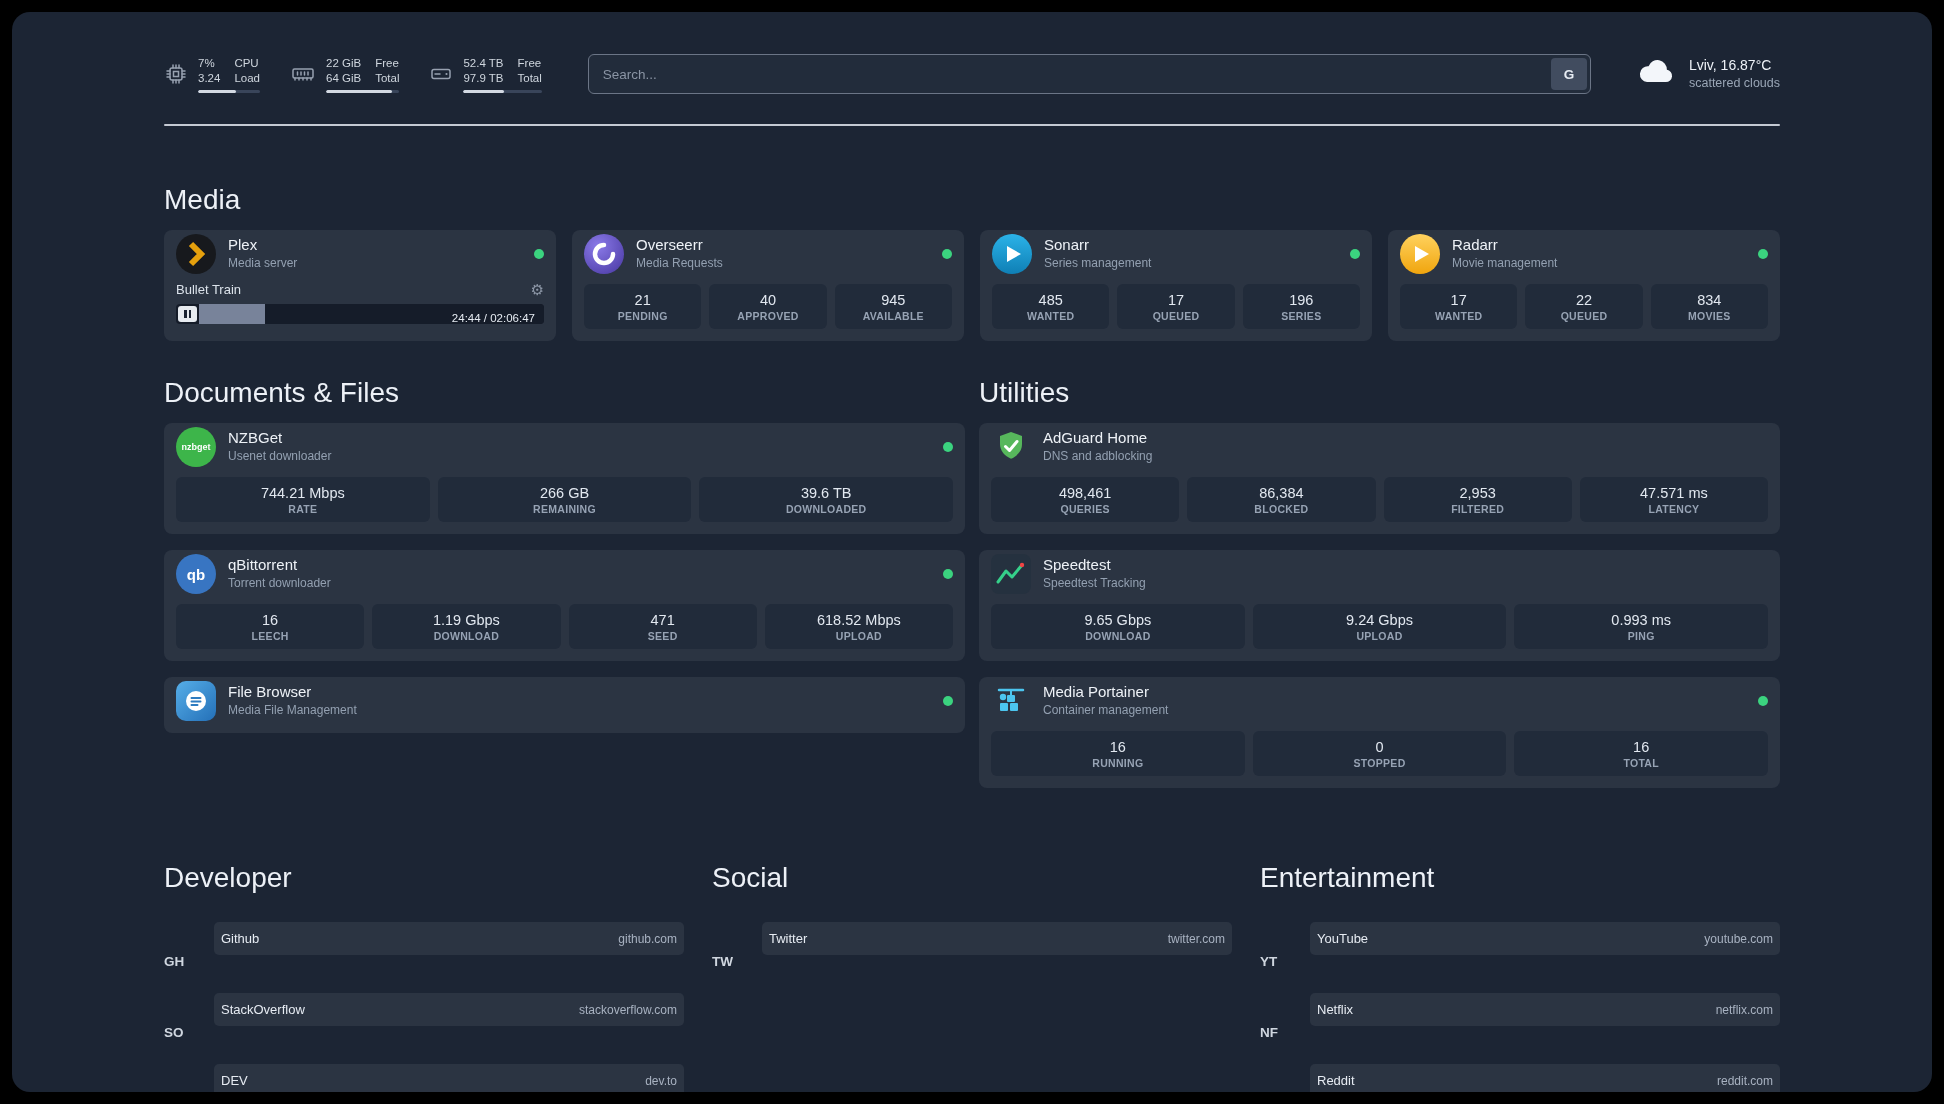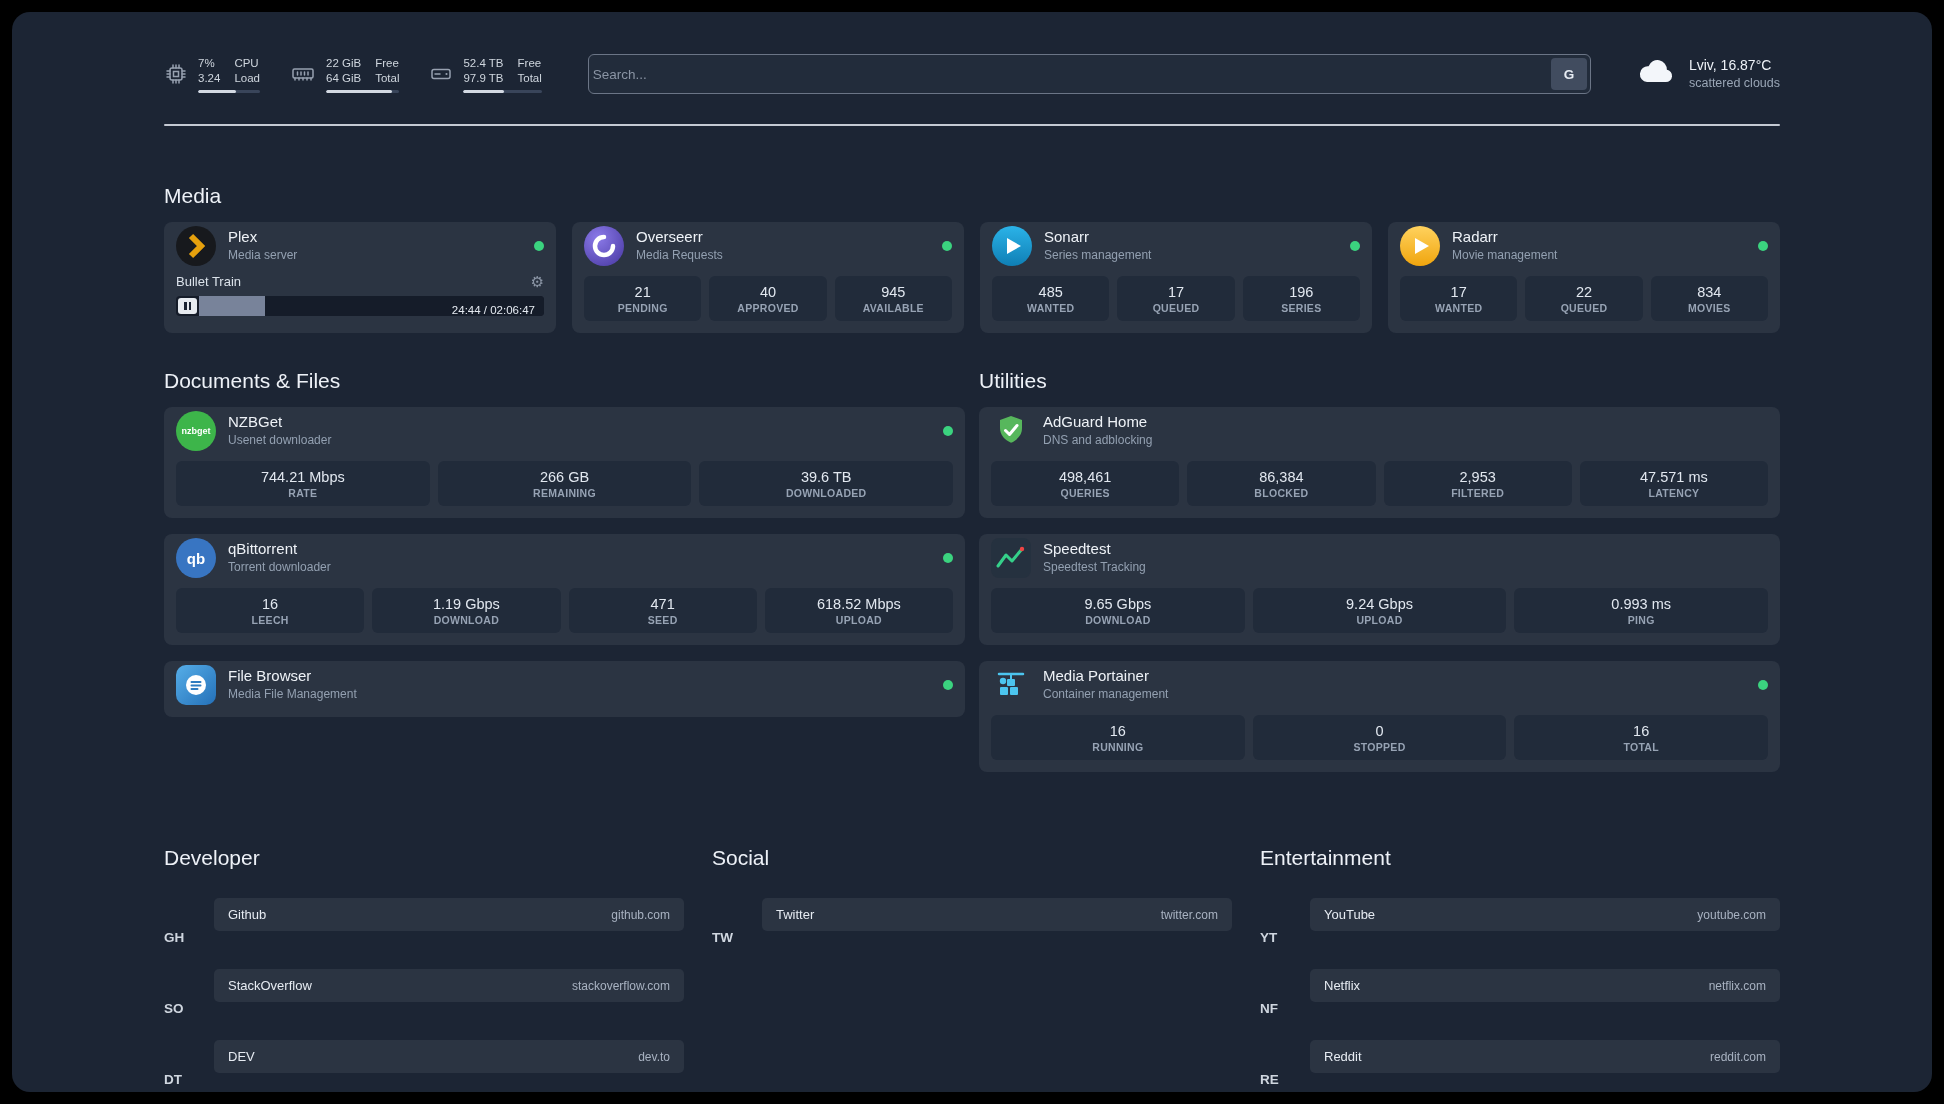--- a/index.html
+++ b/index.html
@@ -12,33 +12,33 @@
   .res-group{display:flex;align-items:center;gap:30px;}
   .res{display:flex;align-items:center;gap:10px;}
   .res svg{display:block;}
   .res-body{display:flex;flex-direction:column;}
   .res-rows{display:flex;gap:14px;}
   .res-col{display:flex;flex-direction:column;line-height:15px;font-size:11.5px;color:#cfd6de;}
   .res-bar{margin-top:4px;height:3px;border-radius:2px;background:#39455a;overflow:hidden;}
   .res-fill{height:100%;background:#d3d9e2;border-radius:2px;}
 
   .search-wrap{flex:1;margin:0 46px;position:relative;}
-  .search-input{width:100%;box-sizing:border-box;height:40px;background:#222c3b;border:1px solid #6b7586;border-radius:6px;color:#dfe5ec;font-size:13.5px;padding:0 52px 0 4px;outline:none;font-family:"Liberation Sans",sans-serif;}
+  .search-input{width:100%;box-sizing:border-box;height:40px;background:#222c3b;border:1px solid #6b7586;border-radius:6px;color:#dfe5ec;font-size:13.5px;padding:0 52px 0 14px;outline:none;font-family:"Liberation Sans",sans-serif;}
   .search-input::placeholder{color:#8a94a4;}
   .search-btn{position:absolute;top:4px;right:4px;bottom:4px;width:36px;border:none;background:#414c5f;color:#e8edf4;font-size:13.5px;font-weight:700;border-radius:4px;display:flex;align-items:center;justify-content:center;cursor:pointer;}
 
   .weather{display:flex;align-items:center;gap:12px;}
   .weather-meta{display:flex;flex-direction:column;line-height:18px;}
   .weather-loc{font-size:14px;color:#eef2f7;}
   .weather-cond{font-size:12.5px;color:#9aa6b6;}
 
   .divider{margin-top:22px;height:2px;background:rgba(226,232,240,0.85);border-radius:1px;}
 
   
-  .sec-title{font-size:21px;font-weight:500;color:#edf1f7;margin:0 0 14px 0;}
+  .sec-title{font-size:28px;font-weight:500;color:#edf1f7;margin:0 0 14px 0;}
   .media-sec{margin-top:58px;}
   .media-grid{display:grid;grid-template-columns:repeat(4,1fr);gap:16px;}
   .cols2{display:grid;grid-template-columns:1fr 1fr;column-gap:14px;margin-top:36px;}
   .colstack{display:flex;flex-direction:column;}
   .colstack .svc-card{margin-bottom:16px;}
 
   
   .svc-card{background:#2b3442;border-radius:8px;padding:4px 12px 12px;box-sizing:border-box;cursor:pointer;}
   .card-head{display:flex;align-items:center;gap:12px;}
   .svc-icon{width:40px;height:40px;border-radius:50%;display:flex;align-items:center;justify-content:center;flex:0 0 40px;overflow:hidden;}
@@ -75,21 +75,21 @@
   .pfill{position:absolute;left:0;top:0;bottom:0;background:#76markeight;background:#76markeight;}
   .pfill{background:#78839a;}
   .ptime{position:absolute;right:9px;top:7px;bottom:0;display:flex;align-items:center;font-size:11.5px;color:#e6ebf2;z-index:2;margin-left:27px;}
 
   
   .bm-sec{margin-top:58px;}
   .bm-grid{display:grid;grid-template-columns:repeat(3,1fr);gap:28px;}
   .bm-rows{display:flex;flex-direction:column;gap:10px;}
   .bm-row{display:flex;align-items:center;gap:14px;cursor:pointer;}
   .bm-abbr{width:36px;font-size:13.5px;font-weight:600;color:#cfd6df;margin-top:46px;}
-  .bm-pill{flex:1;height:33px;background:#2b3442;border-radius:5px;display:flex;align-items:center;justify-content:space-between;padding:0 14px;}
+  .bm-pill{flex:1;height:33px;background:#2b3442;border-radius:5px;display:flex;align-items:center;justify-content:space-between;padding:0 7px;}
   .bm-name{font-size:13px;color:#e6ebf2;}
   .bm-url{font-size:12px;color:#a8b2c1;}
 </style>
 </head>
 <body>
 
 <div class="frame">
 <div class="page">
 
   <div class="topbar">

